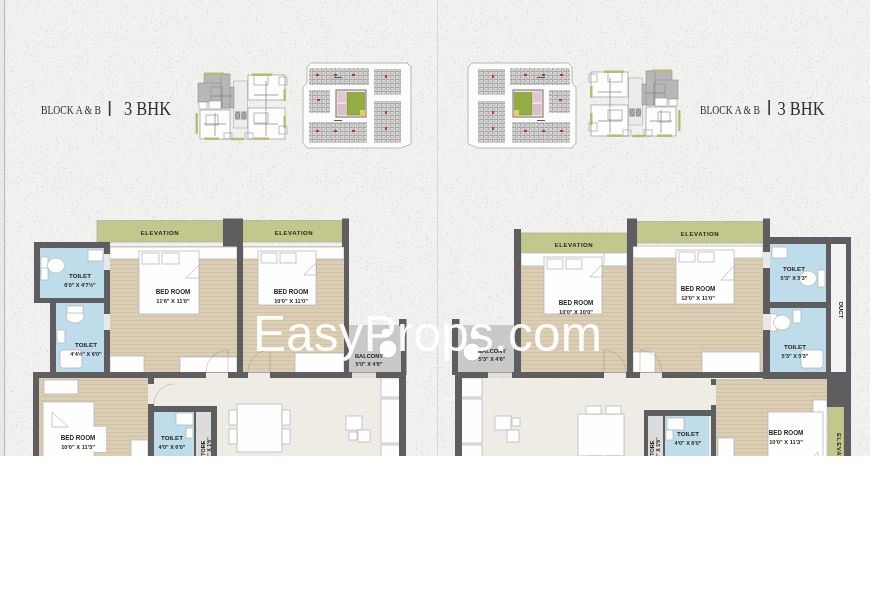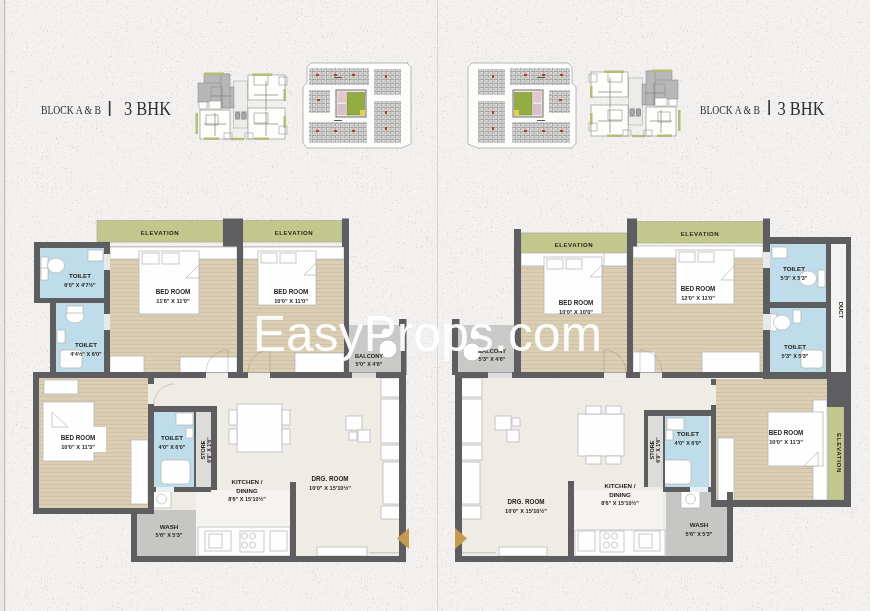--- a/index.html
+++ b/index.html
@@ -1,16 +1,16 @@
 <!DOCTYPE html>
 <html><head>
 <meta charset="utf-8">
 <style>
 html,body{margin:0;padding:0}
-.page{position:relative;width:870px;height:611px;background:#f2f1ef;font-family:"Liberation Sans",sans-serif;overflow:hidden}
+.page{position:relative;width:870px;height:456px;background:#f2f1ef;font-family:"Liberation Sans",sans-serif;overflow:hidden}
 svg{position:absolute;left:0;top:0}
 </style>
 </head>
 <body>
 <div class="page">
 <svg width="870" height="611" viewBox="0 0 870 611">
 <defs>
 <filter id="wblur" x="-5%" y="-20%" width="110%" height="140%">
           <feGaussianBlur stdDeviation="0.4"></feGaussianBlur>
         </filter>

